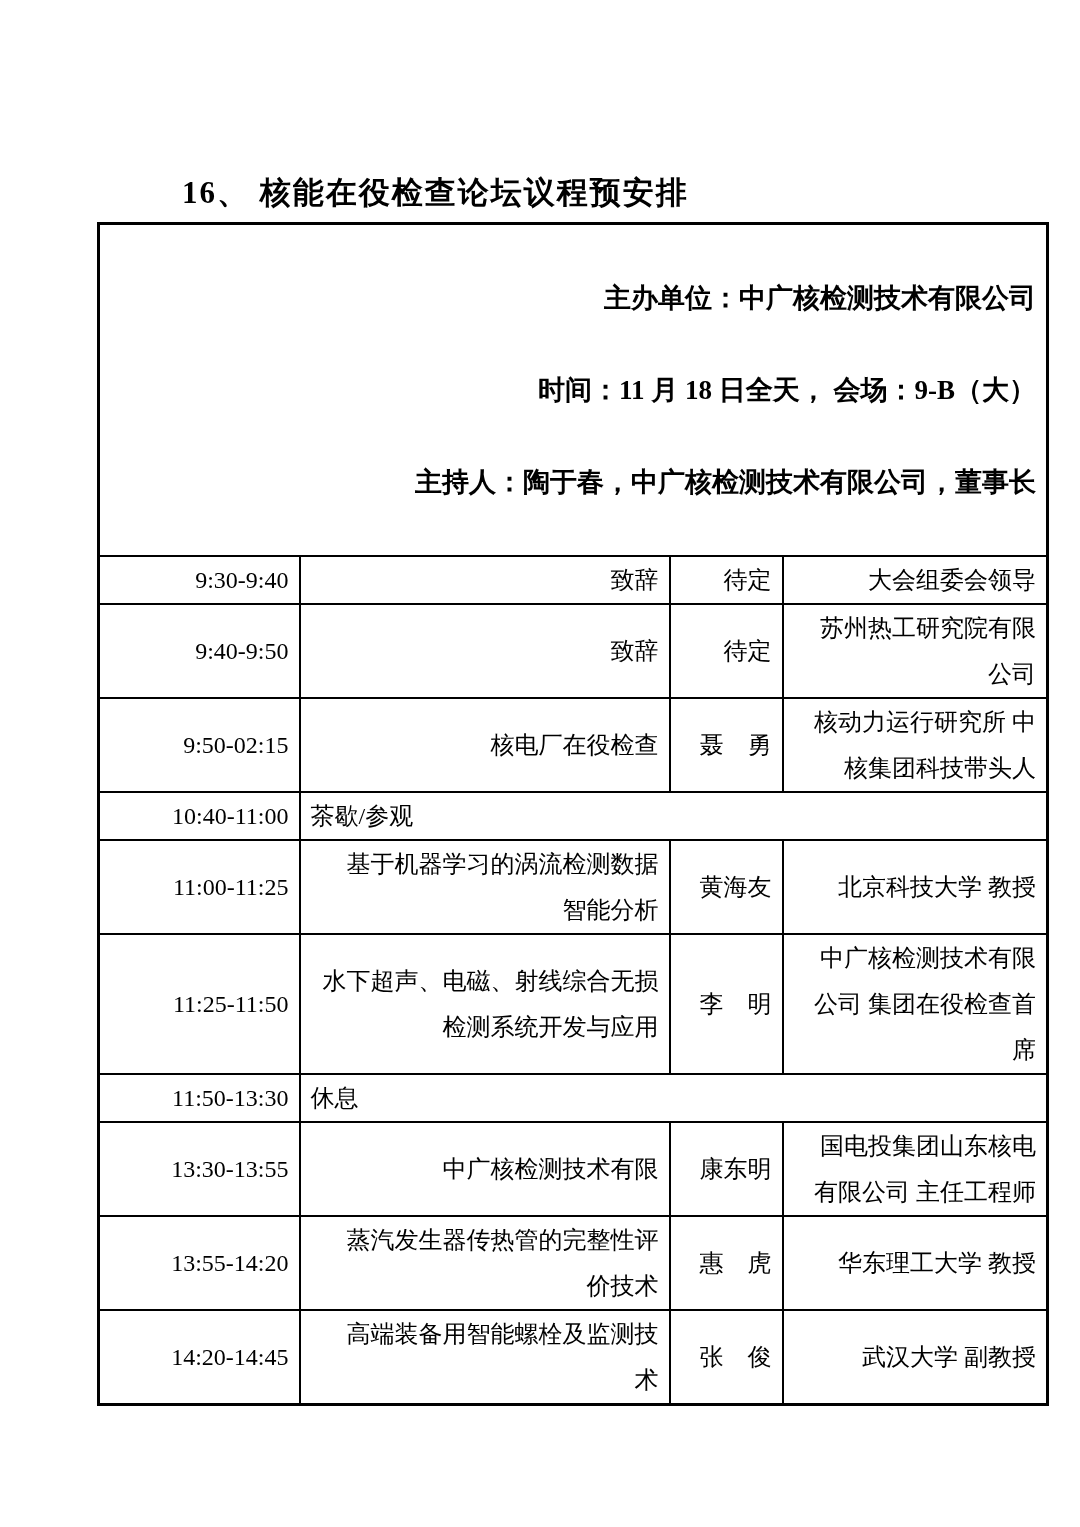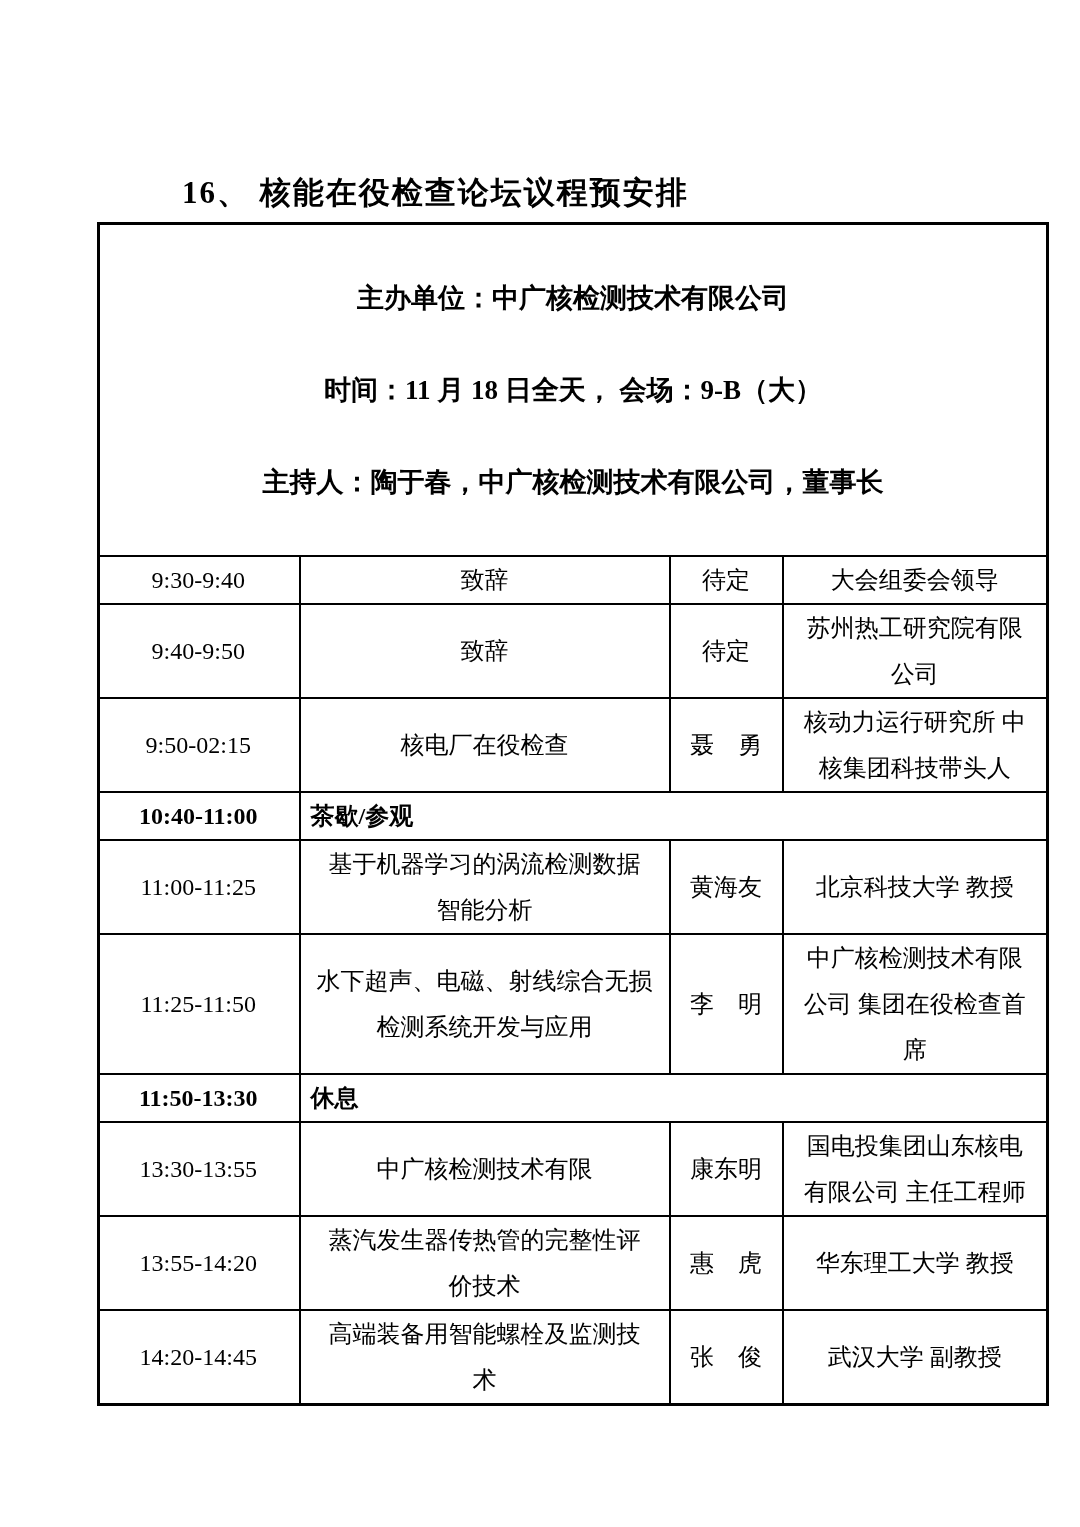--- a/index.html
+++ b/index.html
@@ -39,21 +39,21 @@
   col.c1 { width: 201px; }
   col.c2 { width: 370px; }
   col.c3 { width: 113px; }
   col.c4 { width: 265px; }
   td, th {
     border: 2px solid #000000;
     vertical-align: middle;
     padding: 0 10px;
     font-size: 24px;
     font-weight: normal;
-    text-align: center;
+    text-align: right;
     line-height: 46px;
     white-space: pre-line;
     overflow: hidden;
   }
   tr.info-row td {
     font-size: 27px;
     font-weight: bold;
     line-height: 46px;
     padding: 4px 10px;
   }
@@ -61,21 +61,21 @@
     font-size: 26px;
     font-weight: bold;
     height: 48px;
   }
   td.c-time { padding-left: 8px; }
   tr.h47  { height: 47px; }
   tr.h90  { height: 90px; }
   tr.h96  { height: 96px; }
   tr.h138 { height: 138px; }
   tr.merge-row { height: 45px; }
-  tr.merge-row td { font-weight: bold; }
+  tr.merge-row td { font-weight: normal; }
   tr.merge-row td.merged-label { text-align: left; }
 </style>
 </head>
 <body>
 
 <div class="page">
 
   <h1 class="title">16、 核能在役检查论坛议程预安排</h1>
 
   <table class="agenda">

